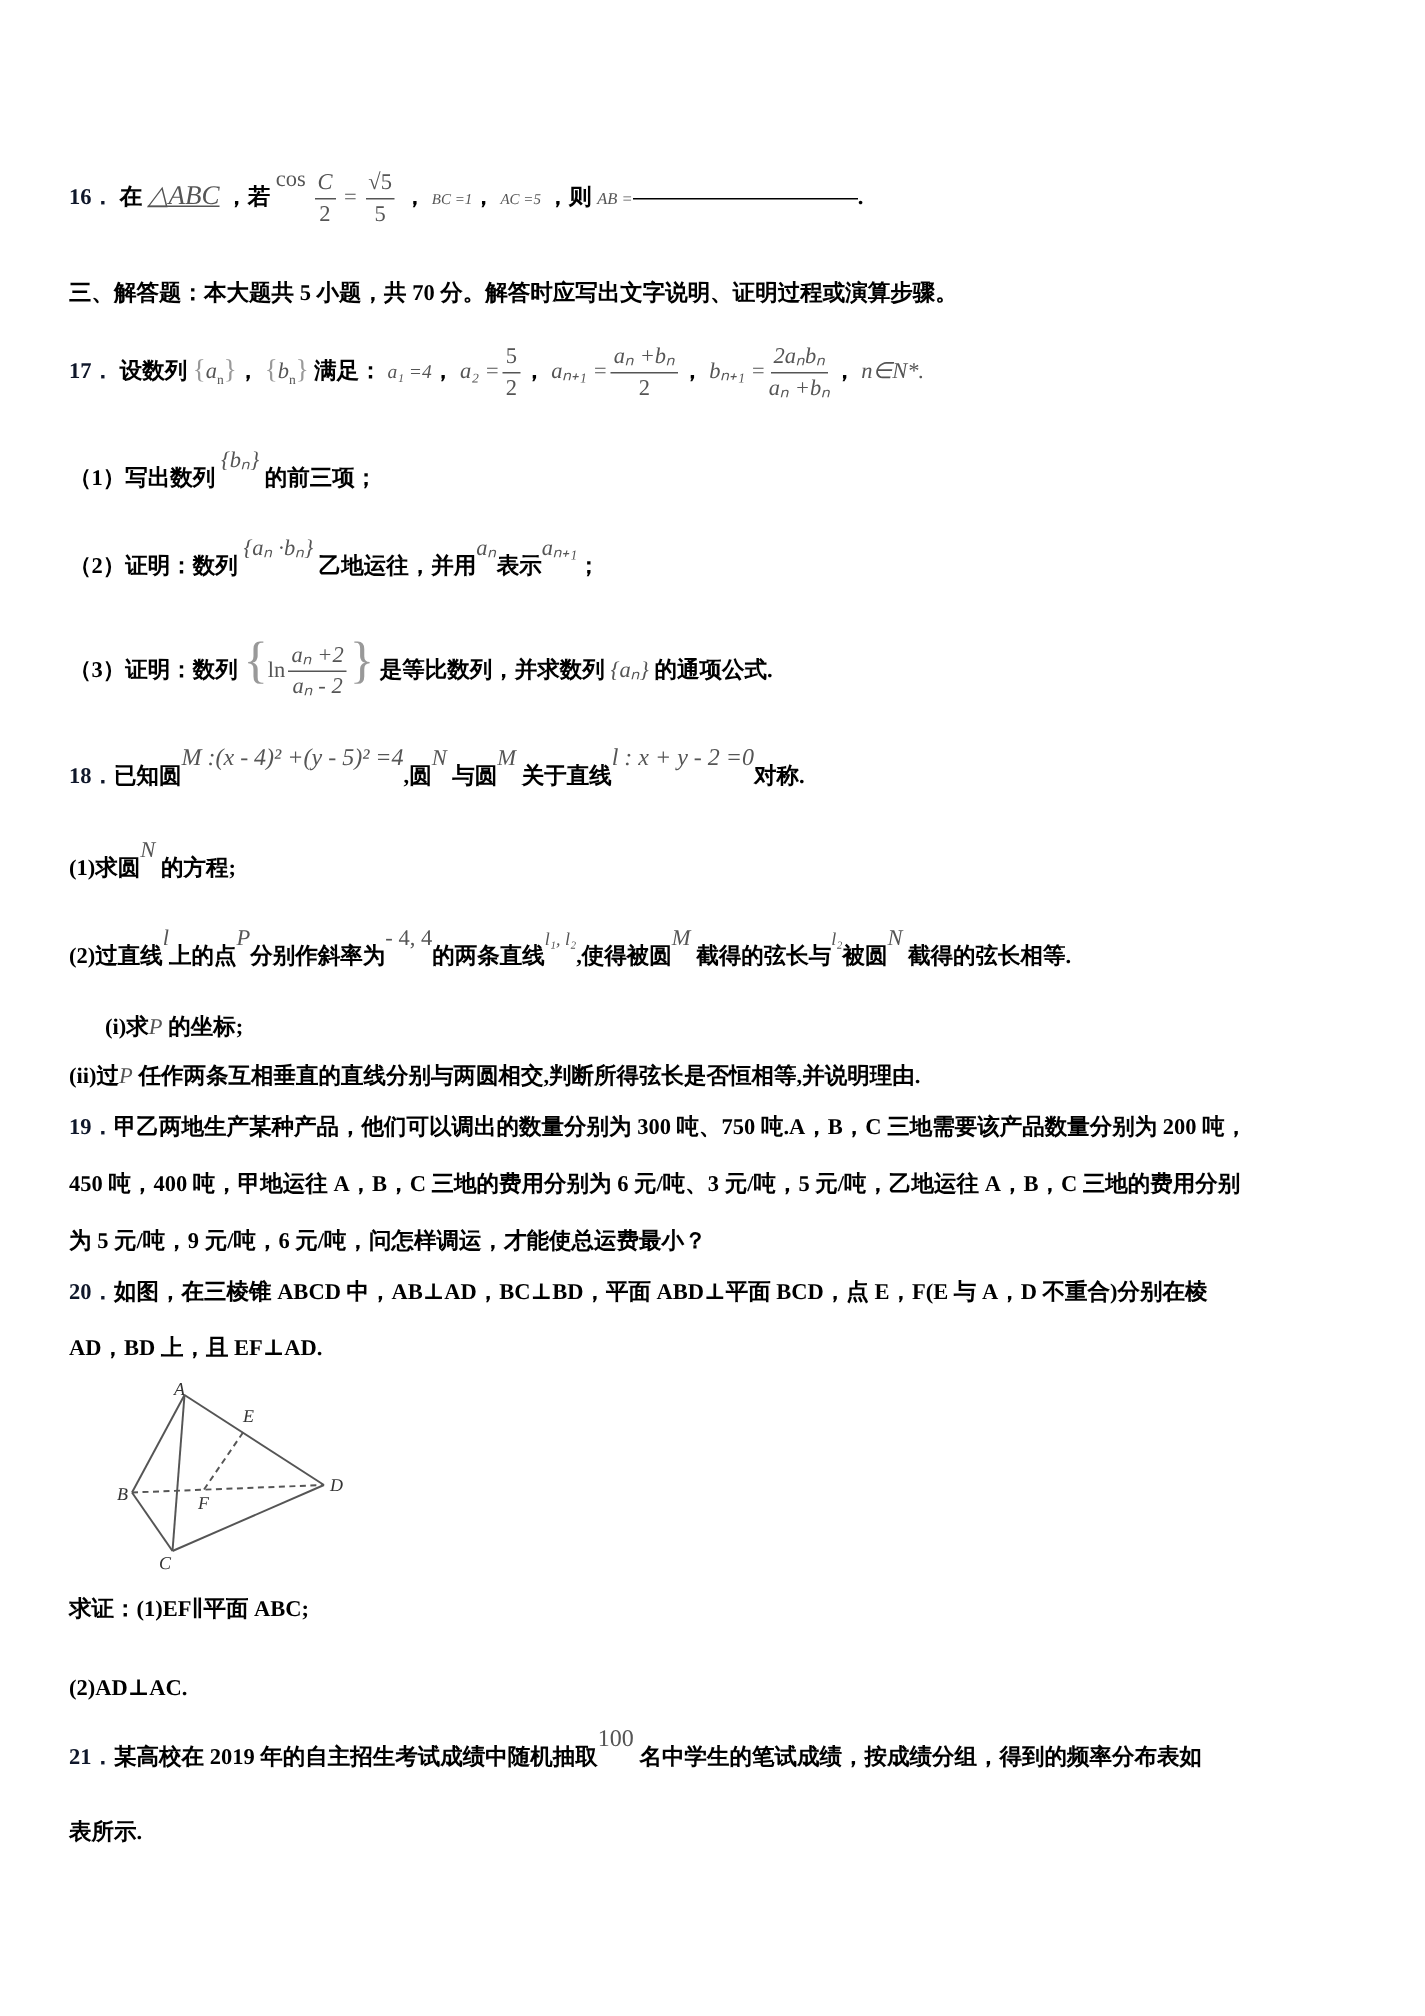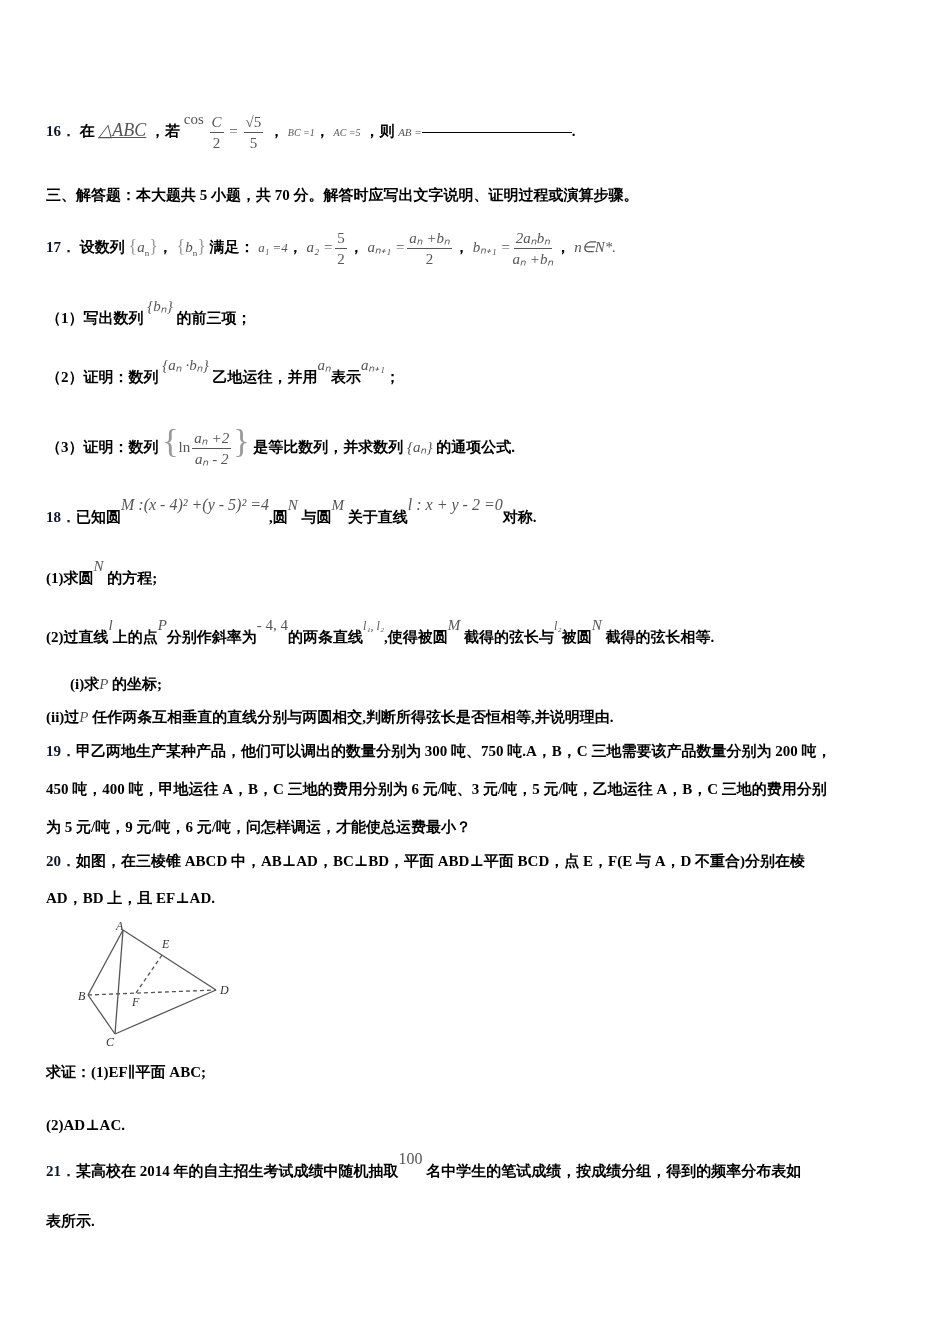--- a/index.html
+++ b/index.html
@@ -126,15 +126,15 @@
     <text x="150" y="76">D</text>
     <text x="92" y="30">E</text>
     <text x="62" y="88">F</text>
   </g>
 </svg>
 
 <div class="line" style="top:1032px;margin-top:31px;">求证：(1)EF∥平面 ABC;</div>
 <div class="line" style="top:1116px;">(2)AD⊥AC.</div>
 
 <div class="line" style="top:1162px;">
-  <span class="num">21．</span><span>某高校在 2014 年的自主招生考试成绩中随机抽取</span><span class="mr raise" style="font-size:16px;">100</span> <span>名中学生的笔试成绩，按成绩分组，得到的频率分布表如</span>
+  <span class="num">21．</span><span>某高校在 2019 年的自主招生考试成绩中随机抽取</span><span class="mr raise" style="font-size:16px;">100</span> <span>名中学生的笔试成绩，按成绩分组，得到的频率分布表如</span>
 </div>
 <div class="line" style="top:1212px;">表所示.</div>
 
 </body></html>

